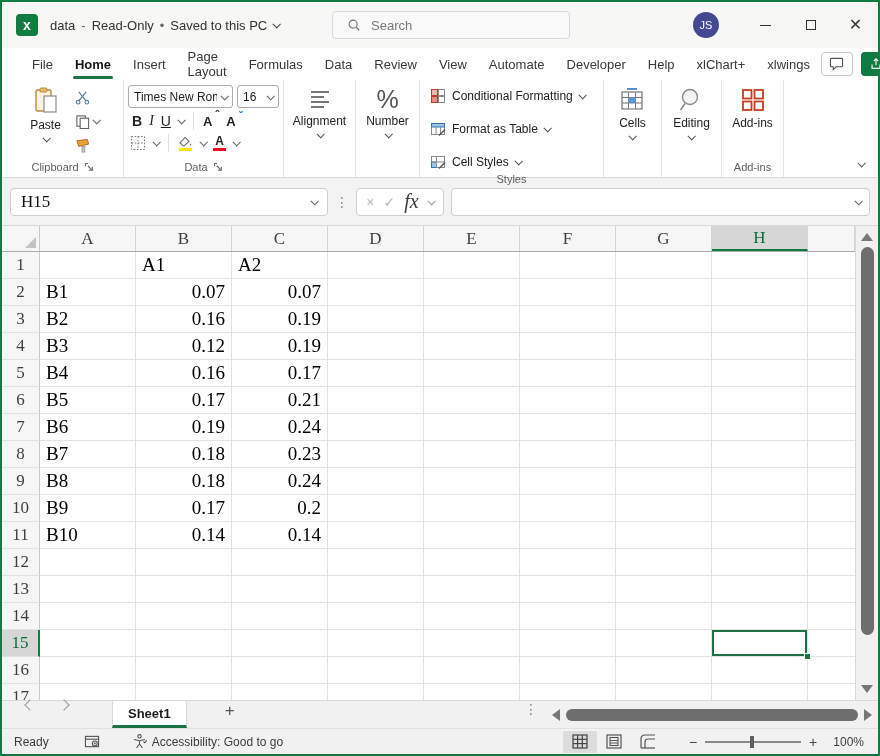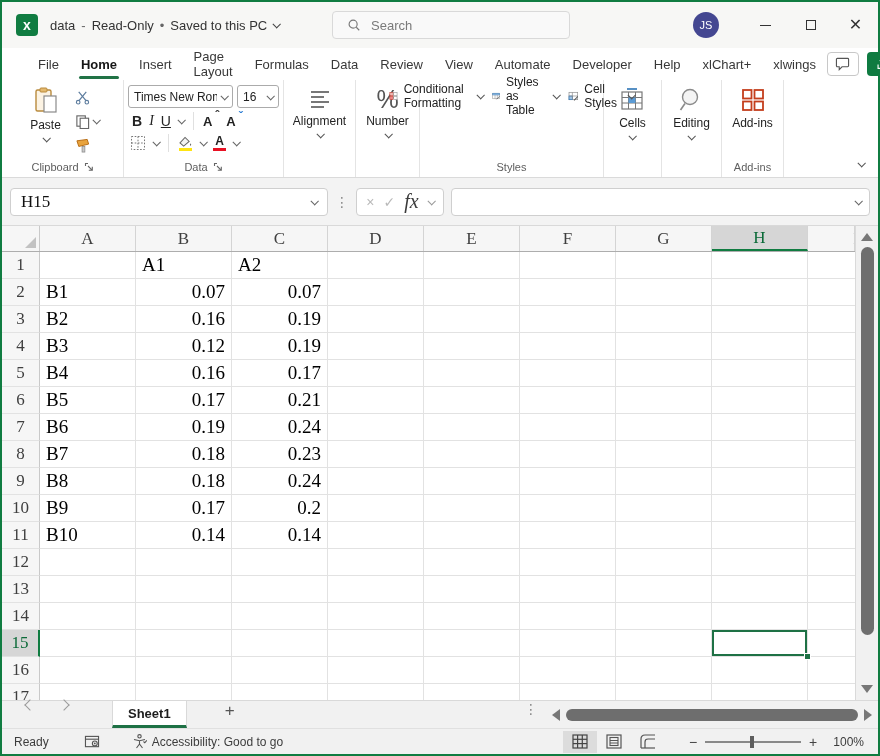--- a/index.html
+++ b/index.html
@@ -15,21 +15,21 @@
   .searchbox { position:absolute; left:330px; width:238px; height:28px; background:#F9F9F9; border:1px solid #D9D9D9; border-radius:4px; display:flex; align-items:center; gap:10px; padding-left:14px; color:#7A7A7A; font-size:13px; }
   .tb-right { margin-left:auto; display:flex; align-items:center; gap:0; height:100%; }
   .avatar { width:26px; height:26px; border-radius:50%; background:#444791; color:#fff; font-size:11px; display:flex; align-items:center; justify-content:center; margin-right:24px; }
   .wbtn { width:45px; height:100%; display:flex; align-items:center; justify-content:center; color:#333; }
   .min-glyph { width:11px; border-top:1px solid #333; }
   .max-glyph { width:10px; height:10px; border:1.2px solid #333; }
   .close-glyph { font-size:16px; line-height:1; color:#333; }
   .chev { display:inline-block; width:6px; height:6px; border-right:1.3px solid currentColor; border-bottom:1.3px solid currentColor; transform:rotate(45deg) translateY(-1px); flex:0 0 auto; }
 
   
-  .tabrow { height:32px; background:#fff; display:flex; align-items:center; padding-left:25px; flex:0 0 auto; }
+  .tabrow { height:32px; background:#fff; display:flex; align-items:center; padding-left:0; flex:0 0 auto;margin-left:19px; }
   .tabs { display:flex; height:100%; }
   .tab { position:relative; display:flex; align-items:center; padding:0 11px; font-size:13px; color:#383838; cursor:default; }
   .tab.active { color:#161616; font-weight:600; }
   .tab.active::after { content:''; position:absolute; left:9px; right:9px; bottom:1px; height:3px; background:#217346; border-radius:2px; }
   .tabrow-right { margin-left:auto; display:flex; align-items:center; gap:8px; padding-right:10px; }
   .comment-btn { width:32px; height:24px; border:1px solid #C8C8C8; border-radius:4px; display:flex; align-items:center; justify-content:center; background:#fff; }
   .share-btn { height:24px; background:#0F7B41; border-radius:4px; color:#fff; display:flex; align-items:center; gap:5px; padding:0 8px; }
 
   
   .ribbon { height:98px; background:#fff; border-bottom:1px solid #DADADA; display:flex; position:relative; flex:0 0 auto; }
@@ -48,21 +48,21 @@
   .vdiv { width:1px; height:18px; background:#E0E0E0; margin:0 2px; }
   .bold-b { font-weight:bold; font-size:14px; color:#222; }
   .ital-i { font-style:italic; font-family:"Liberation Serif",serif; font-size:14px; color:#222; }
   .und-u { text-decoration:underline; font-size:14px; color:#222; }
   .grow-a,.shrink-a { font-size:13px; font-weight:bold; color:#222; position:relative; padding-right:7px; }
   .grow-a::after { content:'ˆ'; position:absolute; top:-5px; right:0; font-size:12px; color:#333; }
   .shrink-a::after { content:'ˇ'; position:absolute; top:-4px; right:0; font-size:12px; color:#2B7CD3; }
   .colorbar { display:flex; flex-direction:column; align-items:center; line-height:1; }
   .colorbar .bar { width:13px; height:3px; margin-top:1px; }
   .stylebtn { display:flex; align-items:center; gap:6px; font-size:12px; color:#222; height:22px; padding:0 4px; }
-  .styles-body { display:flex; flex-direction:row; justify-content:center; gap:1px; padding:0 6px; align-items:flex-start; }
+  .styles-body { display:flex; flex-direction:column; justify-content:center; gap:11px; padding:0 6px; align-items:flex-start; }
   .collapse-chev { position:absolute; right:14px; bottom:10px; color:#555; }
 
   
   .formulabar { height:48px; background:#F3F3F3; display:flex; align-items:center; padding:0 8px; gap:7px; border-bottom:1px solid #D9D9D9; flex:0 0 auto; }
   .namebox { width:318px; height:28px; background:#fff; border:1px solid #CFCFCF; border-radius:4px; display:flex; align-items:center; padding:0 10px; font-family:"Liberation Serif","DejaVu Serif",serif; font-size:17px; color:#111; }
   .namebox .chev { margin-left:auto; color:#666; }
   .vdots { color:#8A8A8A; font-size:14px; letter-spacing:0; }
   .fxbox { width:88px; height:28px; background:#fff; border:1px solid #CFCFCF; border-radius:4px; display:flex; align-items:center; justify-content:space-evenly; color:#B9B9B9; font-size:14px; }
   .fx-glyph { font-family:"Liberation Serif","DejaVu Serif",serif; font-style:italic; color:#3b3b3b; font-size:20px; }
   .fxbox .chev { color:#999; }
@@ -333,21 +333,21 @@
           <i class="chev" style="color:#555;"></i>
         </div>
         <div class="stylebtn">
           <svg width="16" height="16" viewBox="0 0 16 16">
               <rect x="1.5" y="2.5" width="13" height="11" fill="#fff" stroke="#8a8a8a" stroke-width="1"></rect>
               <rect x="1.5" y="2.5" width="13" height="3.5" fill="#9DC3E6" stroke="#2E75B6" stroke-width="1"></rect>
               <line x1="6" y1="6" x2="6" y2="13.5" stroke="#8a8a8a" stroke-width="1"></line>
               <line x1="10.5" y1="6" x2="10.5" y2="13.5" stroke="#8a8a8a" stroke-width="1"></line>
               <line x1="9" y1="14.5" x2="15" y2="8.5" stroke="#555" stroke-width="1.5"></line>
             </svg>
-          <span>Styles as Table</span>
+          <span>Format as Table</span>
           <i class="chev" style="color:#555;"></i>
         </div>
         <div class="stylebtn">
           <svg width="16" height="16" viewBox="0 0 16 16">
               <rect x="1.5" y="2.5" width="13" height="11" fill="#fff" stroke="#8a8a8a" stroke-width="1"></rect>
               <rect x="1.5" y="8" width="5" height="5.5" fill="#9DC3E6" stroke="#2E75B6" stroke-width="1"></rect>
               <line x1="1.5" y1="8" x2="14.5" y2="8" stroke="#8a8a8a" stroke-width="1"></line>
               <line x1="6.5" y1="2.5" x2="6.5" y2="13.5" stroke="#8a8a8a" stroke-width="1"></line>
               <line x1="9" y1="14.5" x2="15" y2="8.5" stroke="#555" stroke-width="1.5"></line>
             </svg>

